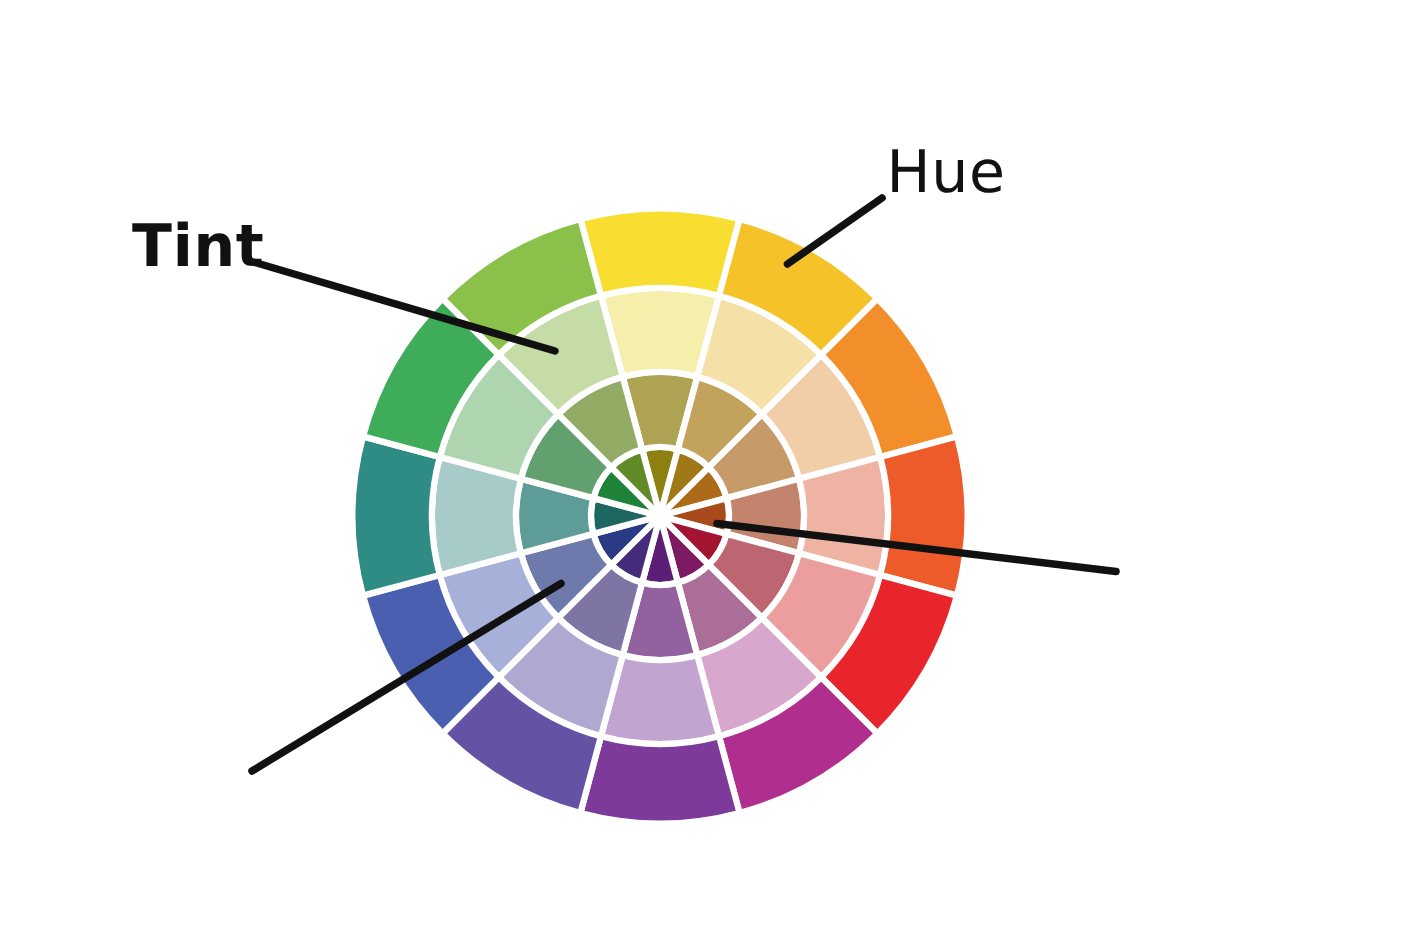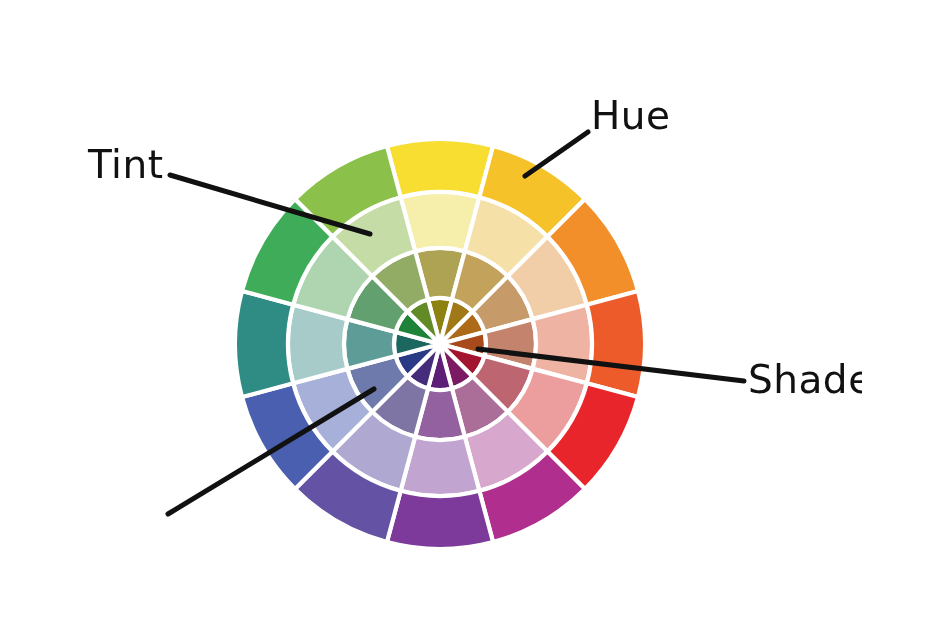--- a/index.html
+++ b/index.html
@@ -45,21 +45,21 @@
     position: absolute;
     font-family: "DejaVu Sans", sans-serif;
     font-size: 39px;
     font-weight: 400;
     color: #111111;
     letter-spacing: 0.5px;
     white-space: nowrap;
     line-height: 1;
   }
   #label-hue   { left: 591px; top: 96px; }
-  #label-tint  { left: 88px;  top: 145px; }
+  #label-tint  { left: 88px;  top: 145px; font-weight: bold; }
   #label-tone  { left: 84px;  top: 487px; }
   #label-shade { left: 748px; top: 360px; }
 </style>
 </head>
 <body>
 
 <div id="canvas">
 
   <svg id="wheel-svg" viewBox="0 0 938 622" xmlns="http://www.w3.org/2000/svg" aria-label="Color wheel">
     <g id="wheel-group">
@@ -124,15 +124,14 @@
     <g id="leader-group">
         <line x1="588" y1="132" x2="525" y2="176" class="leader-line"></line>
         <line x1="170" y1="175" x2="370" y2="234" class="leader-line"></line>
         <line x1="168" y1="514" x2="374" y2="389" class="leader-line"></line>
         <line x1="744" y1="381" x2="478" y2="349" class="leader-line"></line>
       </g>
   </svg>
 
   <div class="label-text" id="label-hue">Hue</div>
   <div class="label-text" id="label-tint">Tint</div>
-  <div class="label-text" id="label-shade">Shade</div>
 
 </div>
 
 </body></html>

